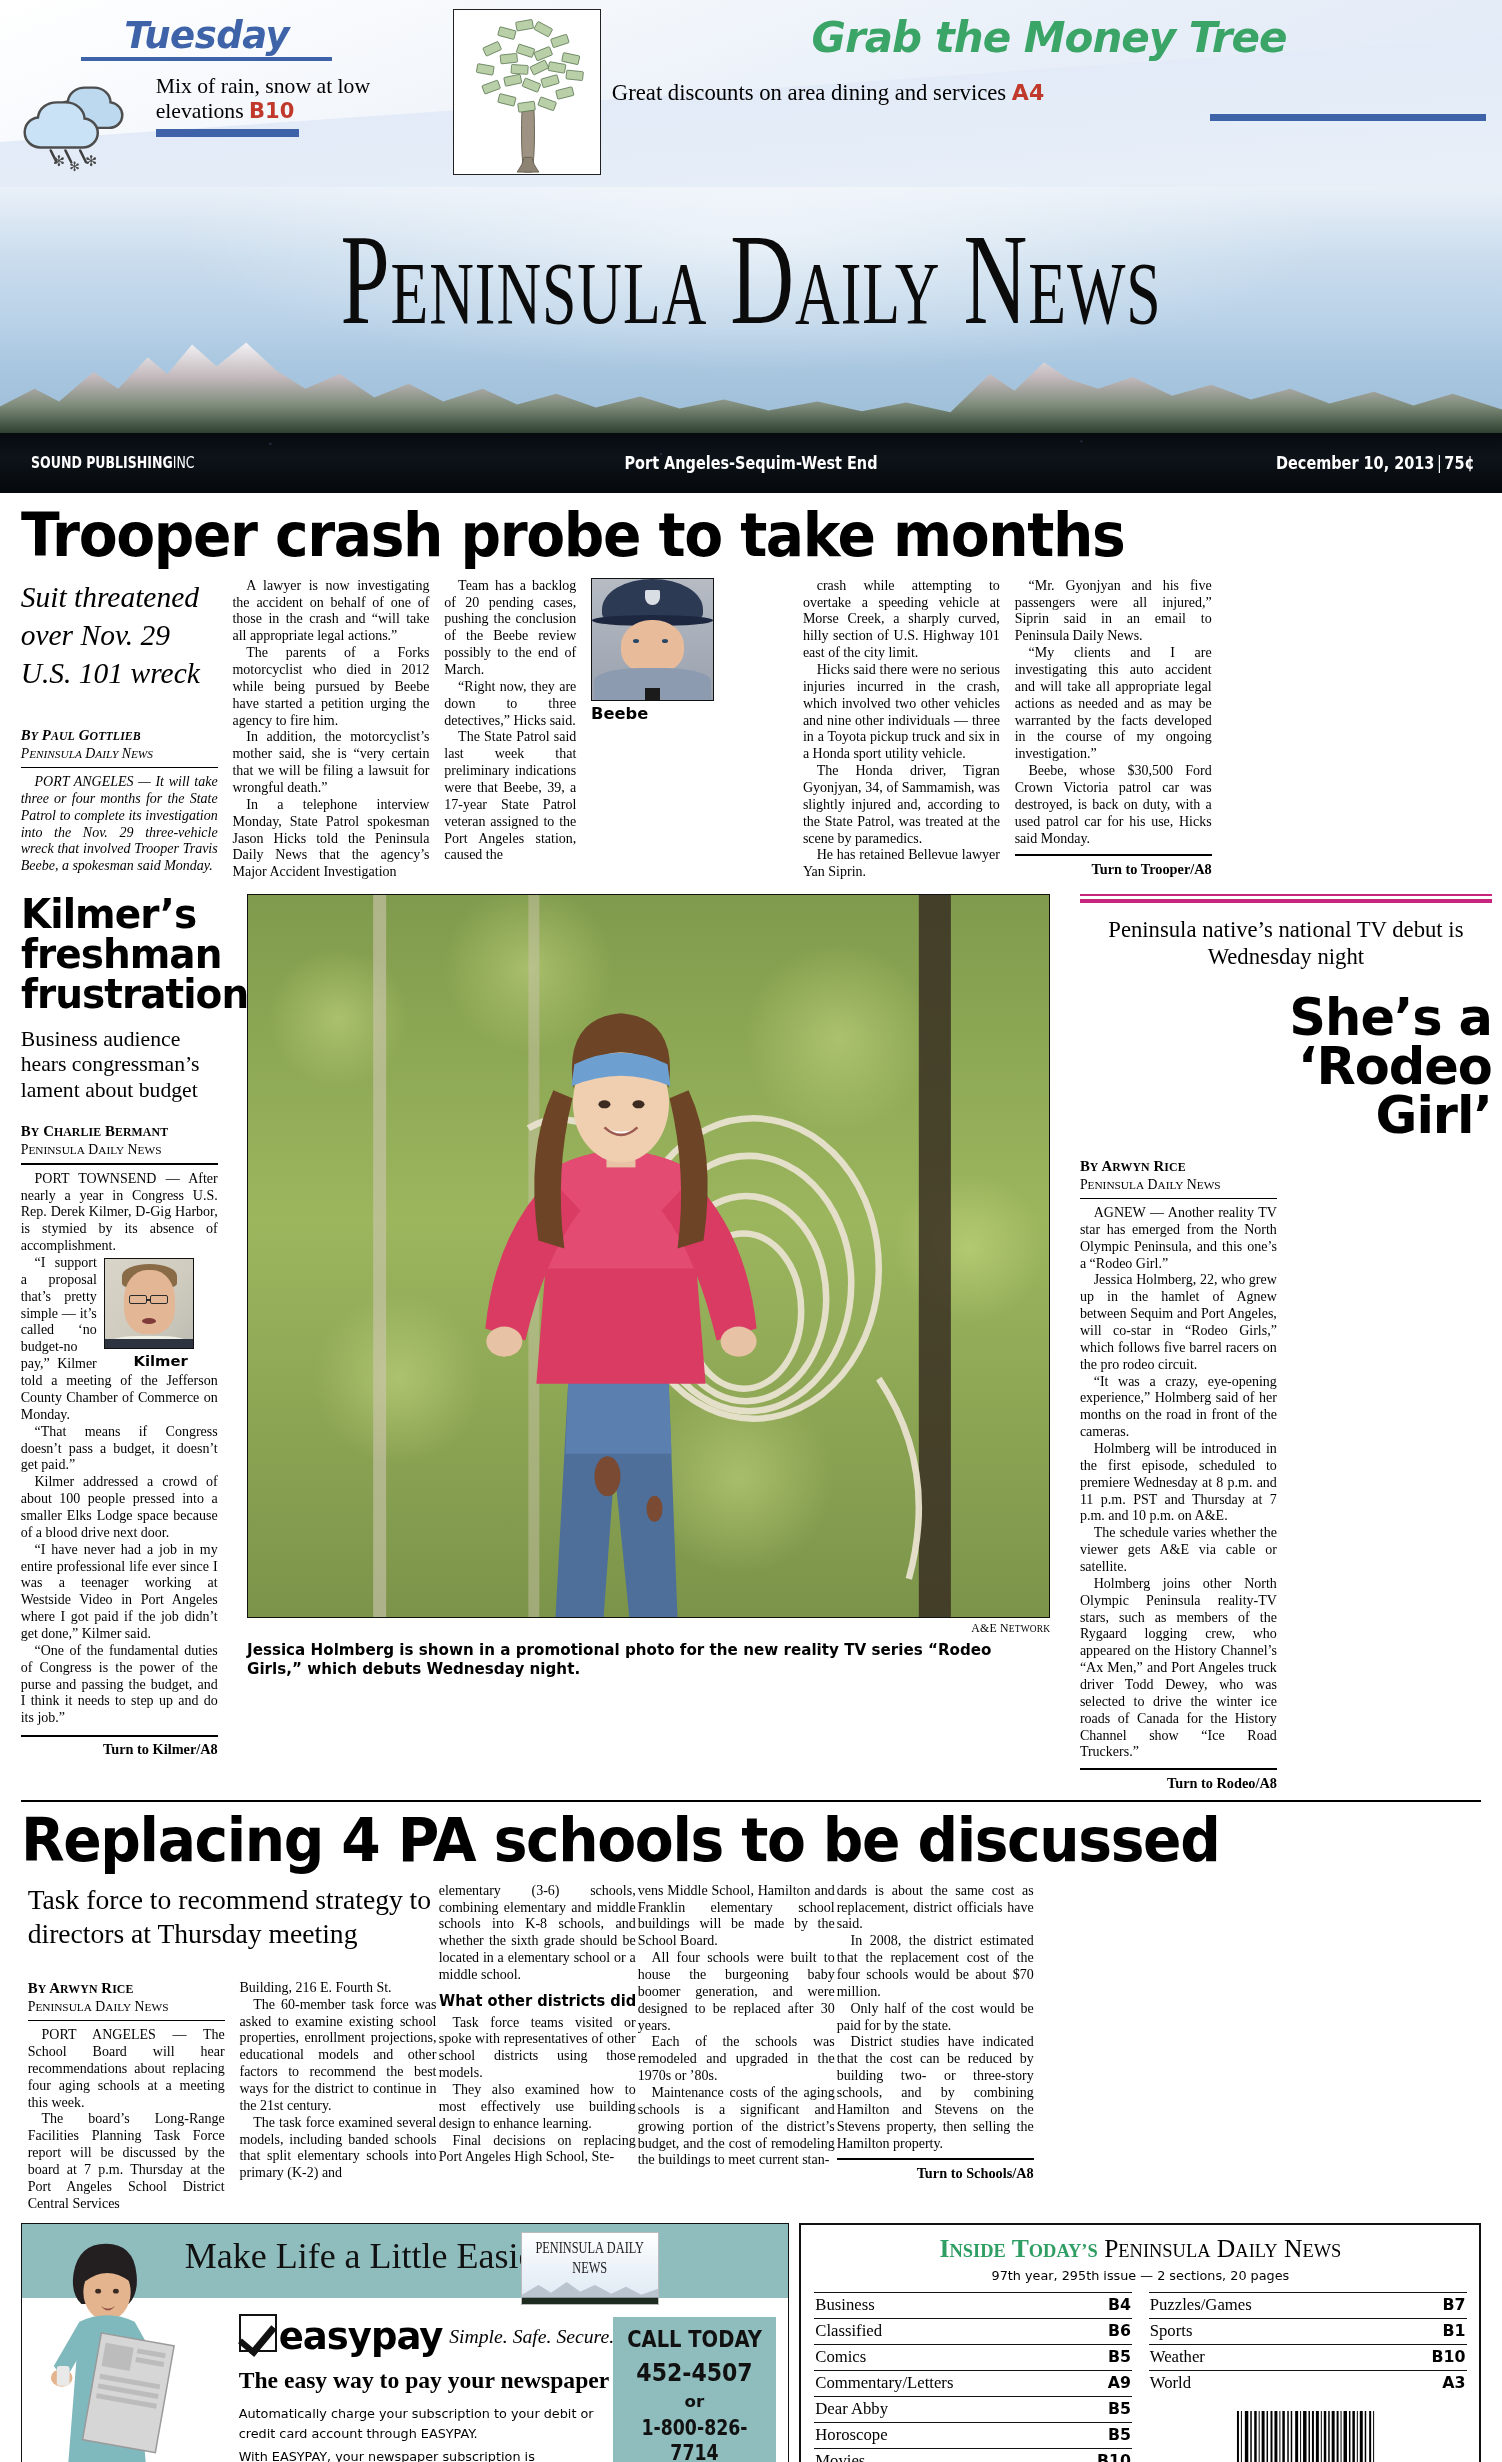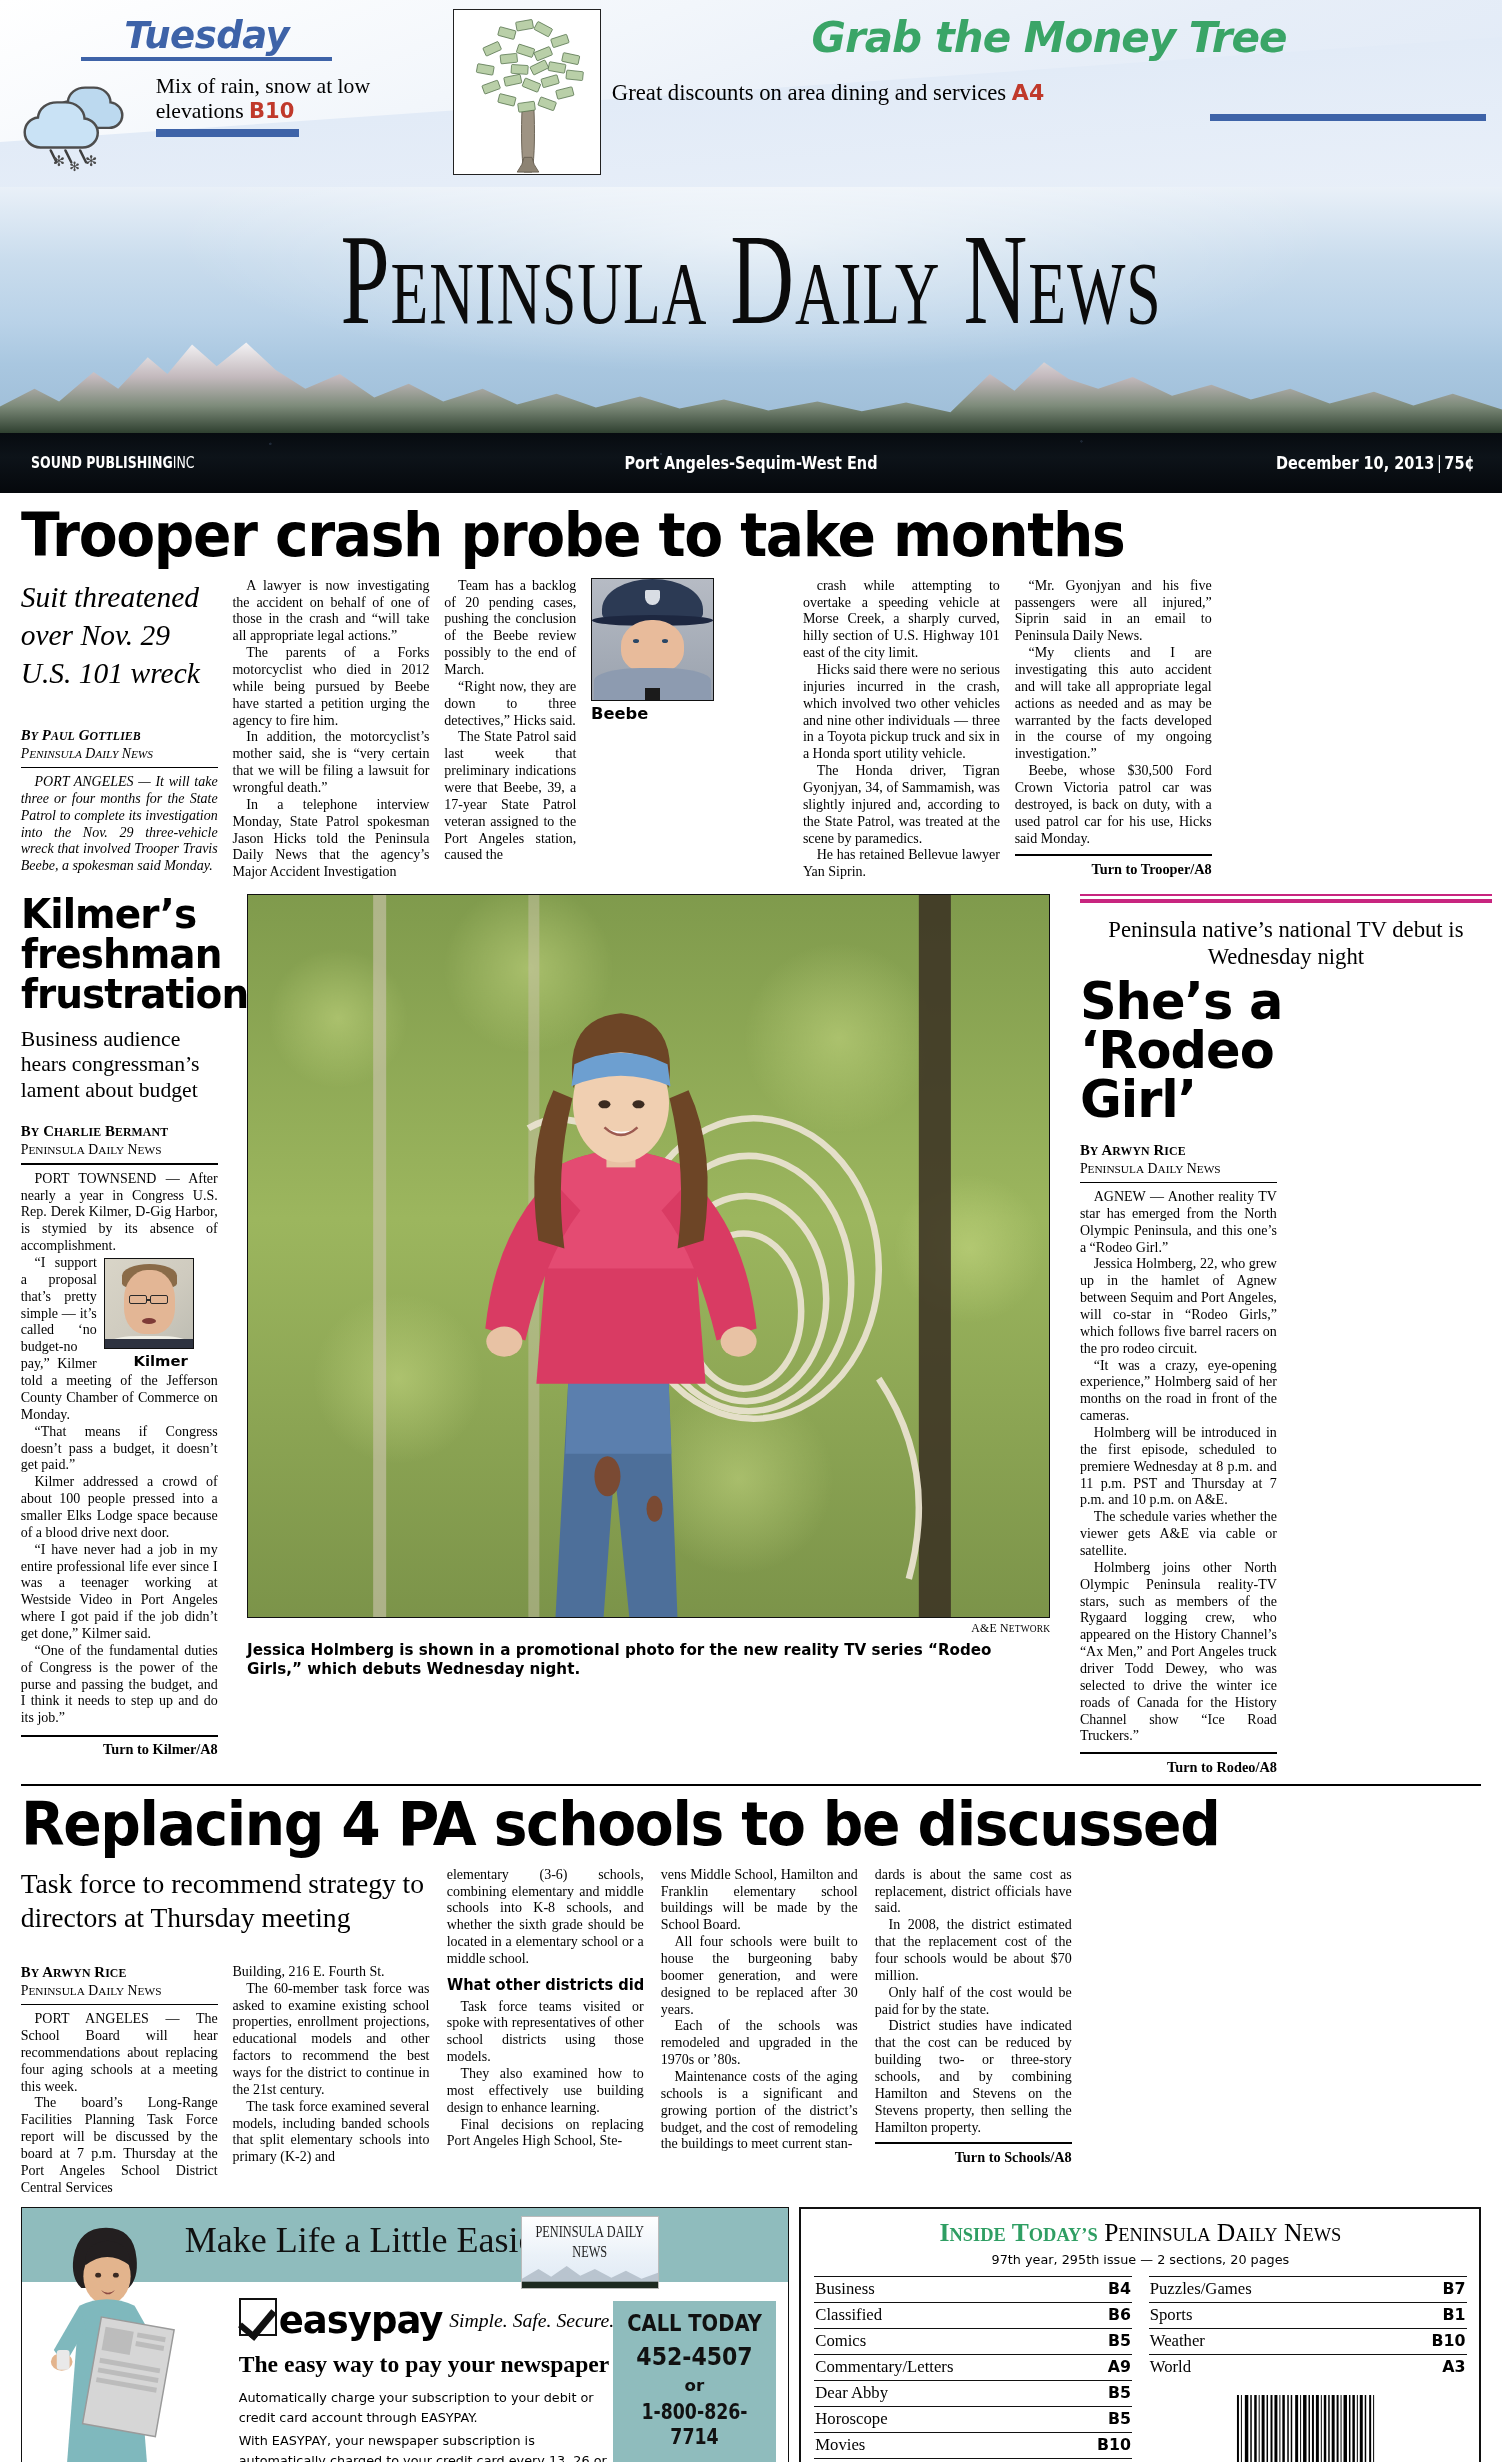--- a/index.html
+++ b/index.html
@@ -245,29 +245,29 @@
     font-family: "DejaVu Sans", sans-serif; font-weight: bold; font-size: 16.3px;
     line-height: 1.2; margin-top: 3.9px; transform: scaleX(0.93); transform-origin: left center;
   }
 
   .rodeo-deck {
     font-family: "Liberation Serif", serif; font-size: 22.7px; line-height: 1.2;
     text-align: center;
   }
   .rodeo-hed {
     font-family: "DejaVu Sans", sans-serif; font-weight: bold; font-size: 51px;
-    line-height: .96; text-align: left; letter-spacing: -1px; margin-top: 8px;
+    line-height: .96; text-align: right; letter-spacing: -1px; margin-top: 24px;
   }
   .pink-rule { height: 2.5px; background: #c8257f; margin-bottom: 3px; }
   .pink-rule2 { height: 3.4px; background: #c8257f; }
 
   
   .a3 { padding: 0 20.7px; margin-top: 8.9px; }
   .a3-hed { margin-top: 6.9px; }
-  .a3-grid { display: flex; gap: 17px; margin-top: 12.8px; }
+  .a3-grid { display: flex; gap: 2px; margin-top: 12.8px; margin-left: 7px; }
   .a3-deckcol { width: 409px; flex: 0 0 409px; }
   .a3-col { width: 197px; flex: 0 0 197px; }
   .a3-deck { font-size: 27.6px; line-height: 1.26; }
 
   
   .bottom { display: flex; gap: 10.8px; padding: 0 20.7px; margin-top: 10.8px; }
   .ad-easypay {
     width: 768px; flex: 0 0 768px; border: 1.5px solid #111; background: #fff;
     position: relative; overflow: hidden; height: 286px;
   }

